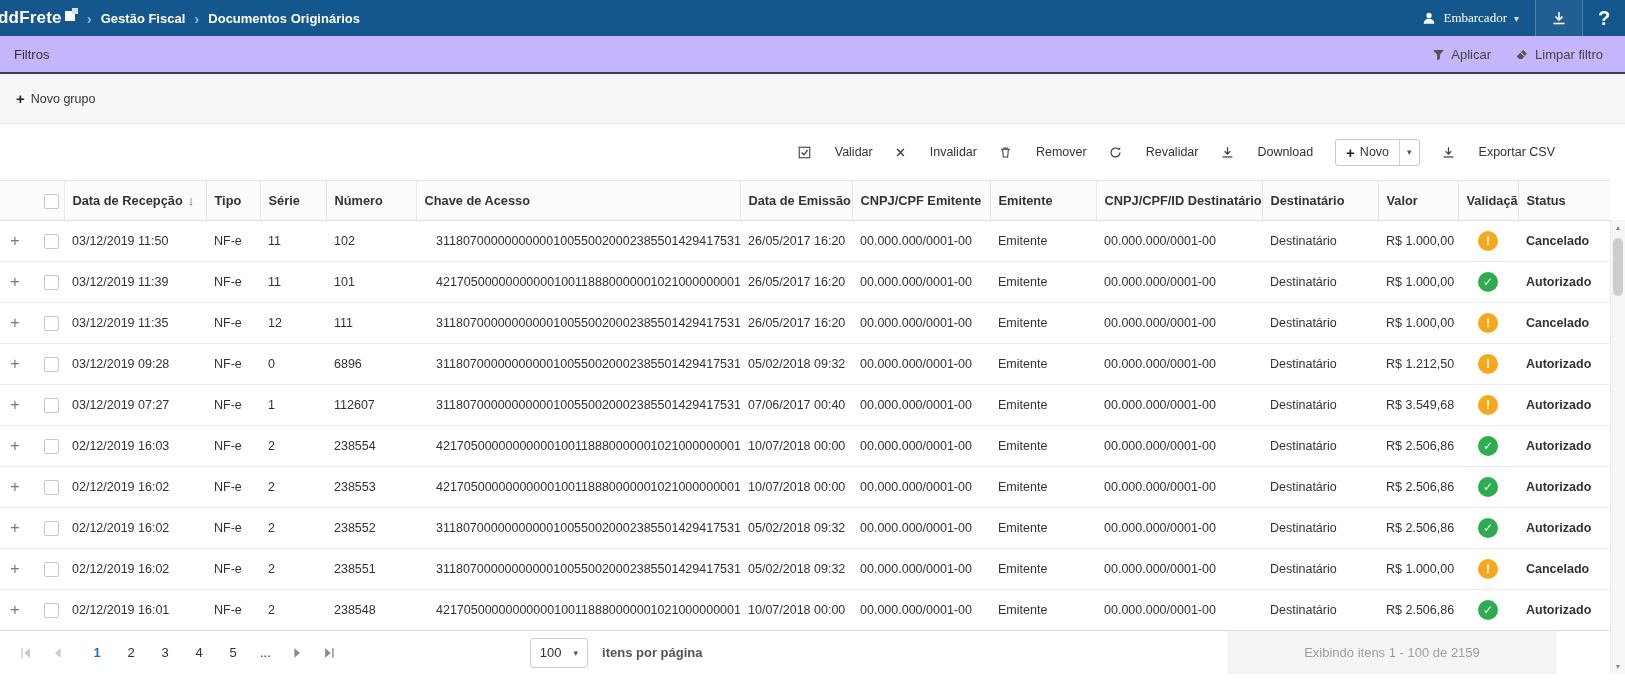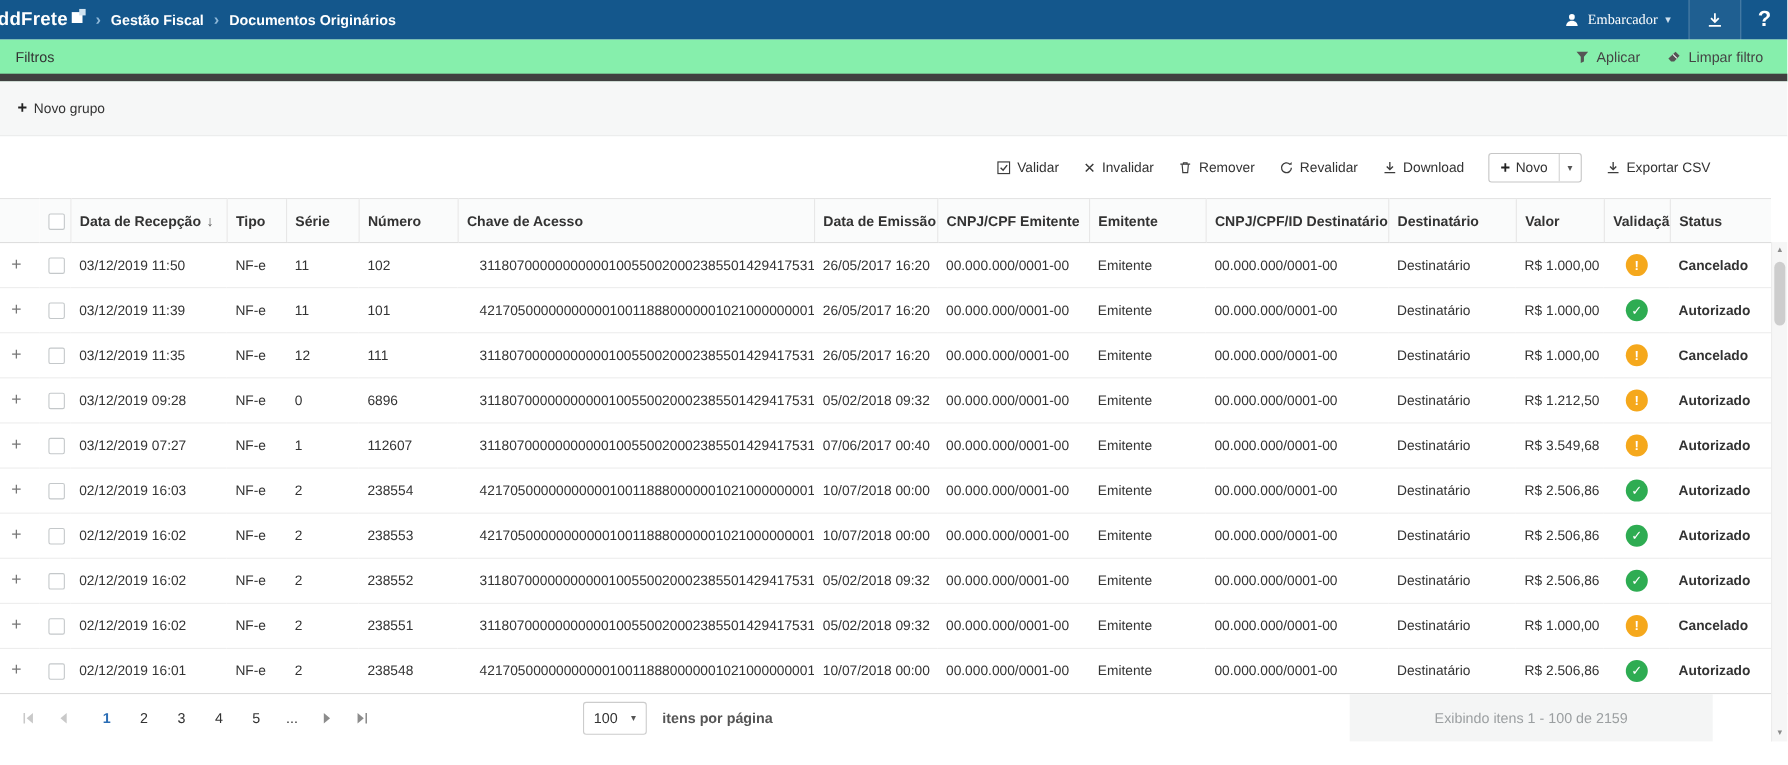--- a/index.html
+++ b/index.html
@@ -18,31 +18,31 @@
   .crumb-sep { color:#8fb8d8; font-weight:bold; font-size:15px; margin:0 9px; }
   .crumb { font-size:13px; font-weight:bold; cursor:pointer; }
   .topbar-right { margin-left:auto; display:flex; align-items:stretch; height:100%; }
   .tb-user { display:flex; align-items:center; gap:7px; padding:0 16px; font-size:13px; cursor:pointer;font-family:Liberation Serif, serif; }
   .tb-user .caret { font-size:10px; color:#cfe0ee; }
   .tb-divider { width:1px; background:rgba(255,255,255,.25); }
   .tb-iconbtn { width:46px; display:flex; align-items:center; justify-content:center; background:rgba(255,255,255,.05); cursor:pointer; }
   .tb-help { width:42px; display:flex; align-items:center; justify-content:center; font-size:20px; font-weight:bold; cursor:pointer; }
 
   
-  .filtersbar { height:38px; background:#86efac; border-bottom:7px solid #404040; display:flex; align-items:center; padding:0 14px;text-align:right; }
+  .filtersbar { height:38px; background:#c4b5fd; border-bottom:2px solid #404040; display:flex; align-items:center; padding:0 14px;text-align:right; }
   .filters-title { font-size:13px; color:#333; }
   .fb-actions { margin-left:auto; display:flex; gap:24px; align-items:center; padding-right:8px; }
   .fb-btn { display:flex; align-items:center; gap:6px; font-size:13px; color:#444; cursor:pointer; }
   .filtersbody { height:50px; background:#f6f7f7; border-bottom:1px solid #e8e8e8; display:flex; align-items:center; padding:0 16px; }
   .novo-grupo { display:flex; align-items:center; gap:6px; font-size:12.5px; color:#333; cursor:pointer; }
   .plus-glyph { font-size:15px; font-weight:bold; color:#222; line-height:1; }
 
   
   .toolbar { height:56px; display:flex; align-items:center; justify-content:flex-end; gap:22px; padding-right:70px; background:#fff; }
-  .tb-item { display:flex; align-items:center; gap:6px; font-size:12.5px; color:#333; cursor:pointer; white-space:nowrap; }
+  .tb-item { display:flex; align-items:center; gap:24px; font-size:12.5px; color:#333; cursor:pointer; white-space:nowrap; }
   .novo-btn { display:flex; align-items:stretch; border:1px solid #c6c6c6; border-radius:3px; overflow:hidden; background:#fff; }
   .novo-main { display:flex; align-items:center; gap:5px; padding:5px 10px; font-size:12.5px; cursor:pointer; }
   .novo-caret { display:flex; align-items:center; padding:0 7px; border-left:1px solid #d4d4d4; cursor:pointer; }
   .caret-glyph { font-size:9px; color:#555; }
 
   
   .grid { width:1610px; border-collapse:collapse; table-layout:fixed; }
   .grid thead th {
     height:40px; background:#fafbfb; border-top:1px solid #e4e4e4; border-bottom:1px solid #dedede;
     font-size:12.8px; font-weight:bold; text-align:left; padding:0 8px; color:#333; white-space:nowrap; overflow:hidden;

